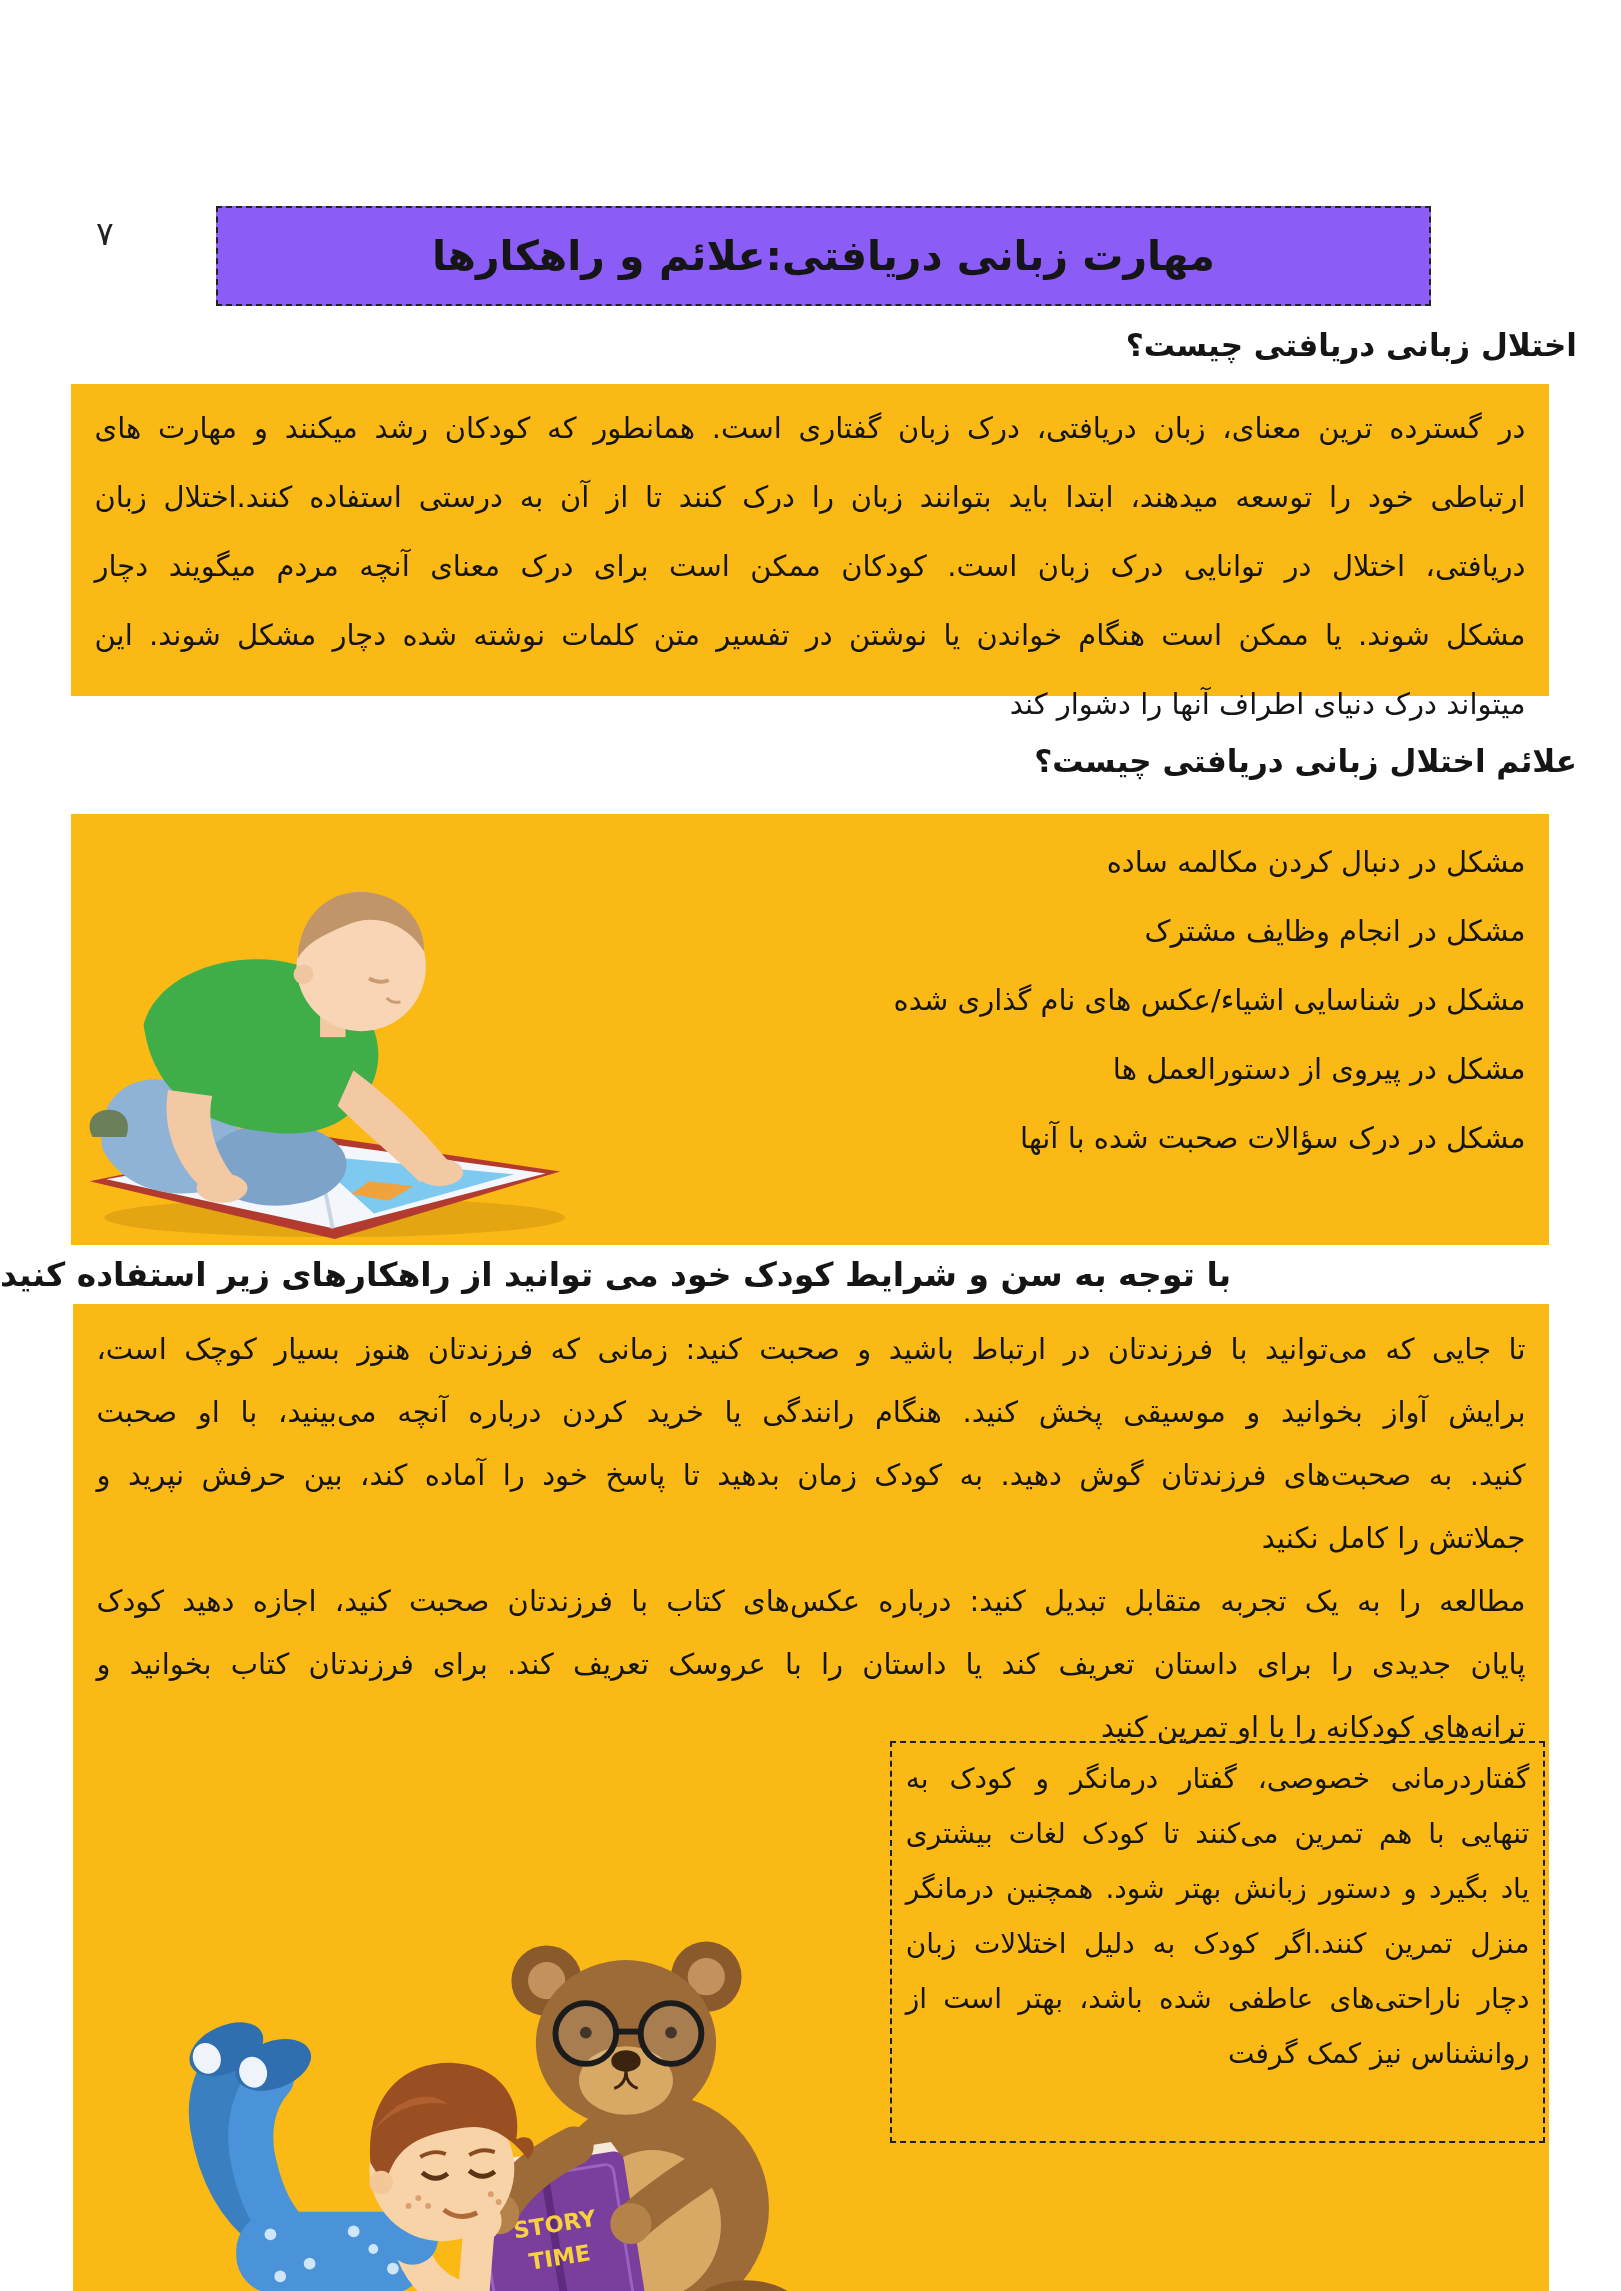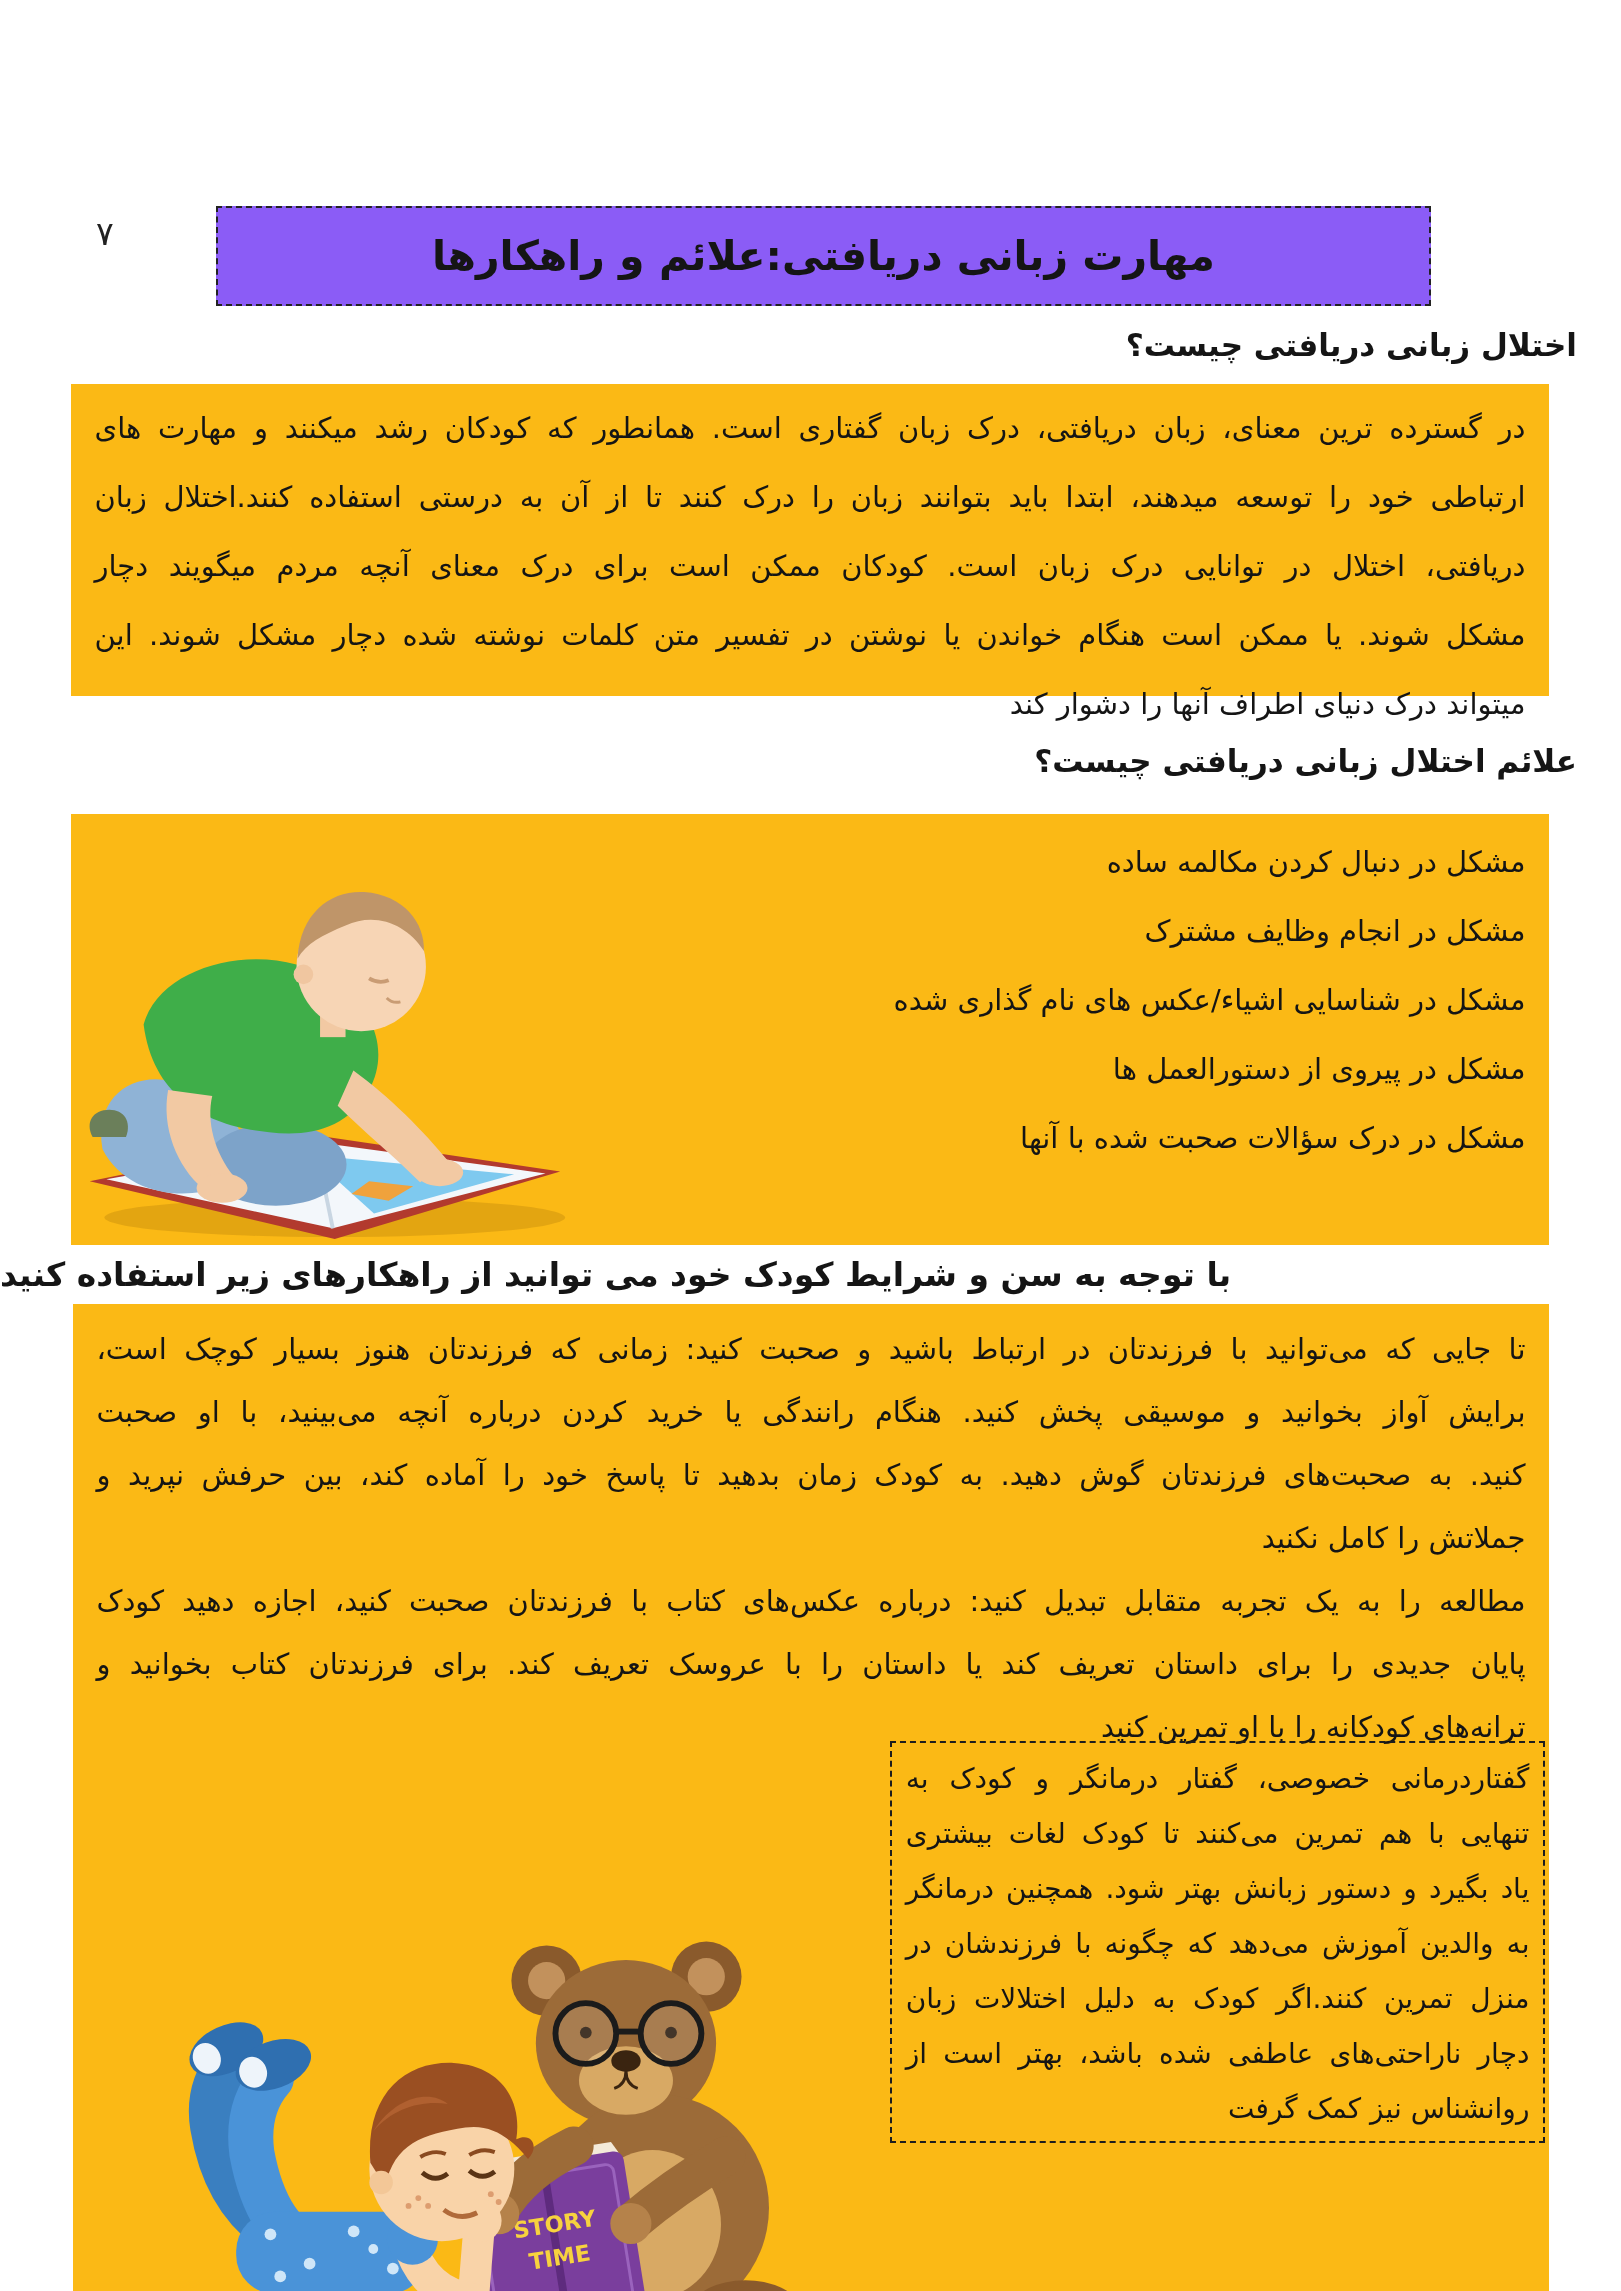--- a/index.html
+++ b/index.html
@@ -134,21 +134,20 @@
     <div class="pline jl">کنید. به صحبت‌های فرزندتان گوش دهید. به کودک زمان بدهید تا پاسخ خود را آماده کند، بین حرفش نپرید و</div>
     <div class="pline rl">جملاتش را کامل نکنید</div>
     <div class="pline jl">مطالعه را به یک تجربه متقابل تبدیل کنید: درباره عکس‌های کتاب با فرزندتان صحبت کنید، اجازه دهید کودک</div>
     <div class="pline jl">پایان جدیدی را برای داستان تعریف کند یا داستان را با عروسک تعریف کند. برای فرزندتان کتاب بخوانید و</div>
     <div class="pline rl">ترانه‌های کودکانه را با او تمرین کنید</div>
 
     <div class="therapy-box">
       <div class="tline jl">گفتاردرمانی خصوصی، گفتار درمانگر و کودک به</div>
       <div class="tline jl">تنهایی با هم تمرین می‌کنند تا کودک لغات بیشتری</div>
       <div class="tline jl">یاد بگیرد و دستور زبانش بهتر شود. همچنین درمانگر</div>
-      <div class="tline jl">به والدین آموزش می‌دهد که چگونه با فرزندشان در</div>
       <div class="tline jl">منزل تمرین کنند.اگر کودک به دلیل اختلالات زبان</div>
       <div class="tline jl">دچار ناراحتی‌های عاطفی شده باشد، بهتر است از</div>
       <div class="tline rl">روانشناس نیز کمک گرفت</div>
     </div>
 
     <div class="illustration cartoon-pic">
       <svg viewBox="0 0 822 438" width="806" height="429">
         <ellipse cx="400" cy="412" rx="380" ry="22" fill="rgba(140,90,0,0.22)"></ellipse>
 
         <g>

